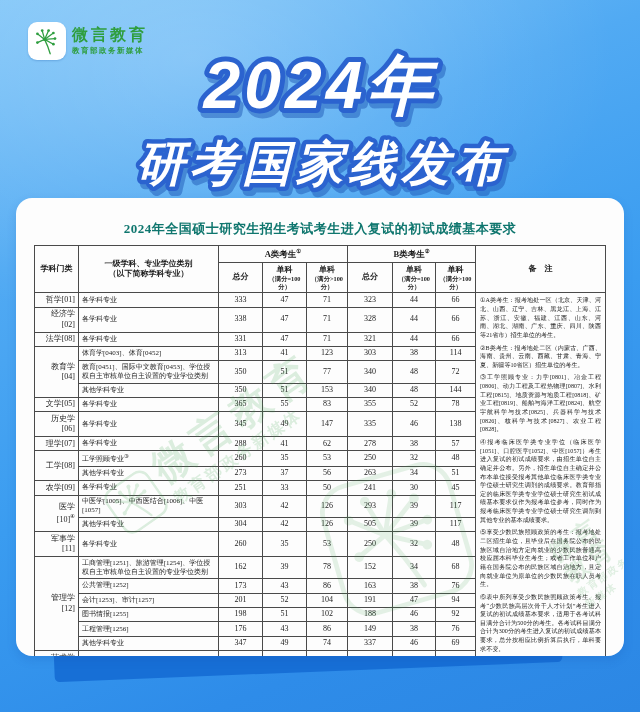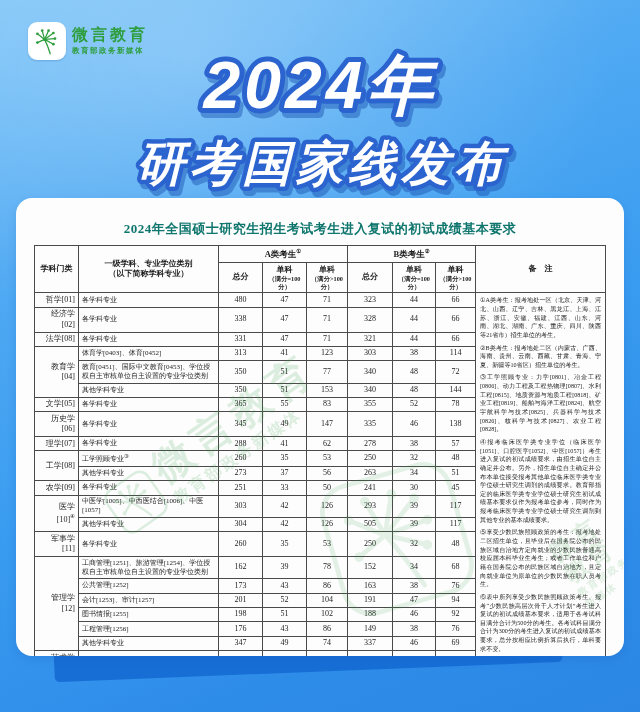--- a/index.html
+++ b/index.html
@@ -143,21 +143,21 @@
         <th>
             <span class="blk">单科</span>
             <span class="blk paren">（满分&gt;100分）</span>
           </th>
       </tr>
     </thead>
     <tbody>
       <tr>
         <td class="cat">哲学[01]</td>
         <td class="spec">各学科专业</td>
-        <td class="num">480</td>
+        <td class="num">333</td>
         <td class="num">47</td>
         <td class="num">71</td>
         <td class="num">323</td>
         <td class="num">44</td>
         <td class="num">66</td>
         <td class="remarks" rowspan="25">
           <p>①A类考生：报考地处一区（北京、天津、河北、山西、辽宁、吉林、黑龙江、上海、江苏、浙江、安徽、福建、江西、山东、河南、湖北、湖南、广东、重庆、四川、陕西等21省市）招生单位的考生。</p>
           <p>②B类考生：报考地处二区（内蒙古、广西、海南、贵州、云南、西藏、甘肃、青海、宁夏、新疆等10省区）招生单位的考生。</p>
           <p>③工学照顾专业：力学[0801]、冶金工程[0806]、动力工程及工程热物理[0807]、水利工程[0815]、地质资源与地质工程[0818]、矿业工程[0819]、船舶与海洋工程[0824]、航空宇航科学与技术[0825]、兵器科学与技术[0826]、核科学与技术[0827]、农业工程[0828]。</p>
           <p>④报考临床医学类专业学位（临床医学[1051]、口腔医学[1052]、中医[1057]）考生进入复试的初试成绩要求，由招生单位自主确定并公布。另外，招生单位自主确定并公布本单位接受报考其他单位临床医学类专业学位硕士研究生调剂的成绩要求。教育部指定的临床医学类专业学位硕士研究生初试成绩基本要求仅作为报考单位参考，同时作为报考临床医学类专业学位硕士研究生调剂到其他专业的基本成绩要求。</p>

